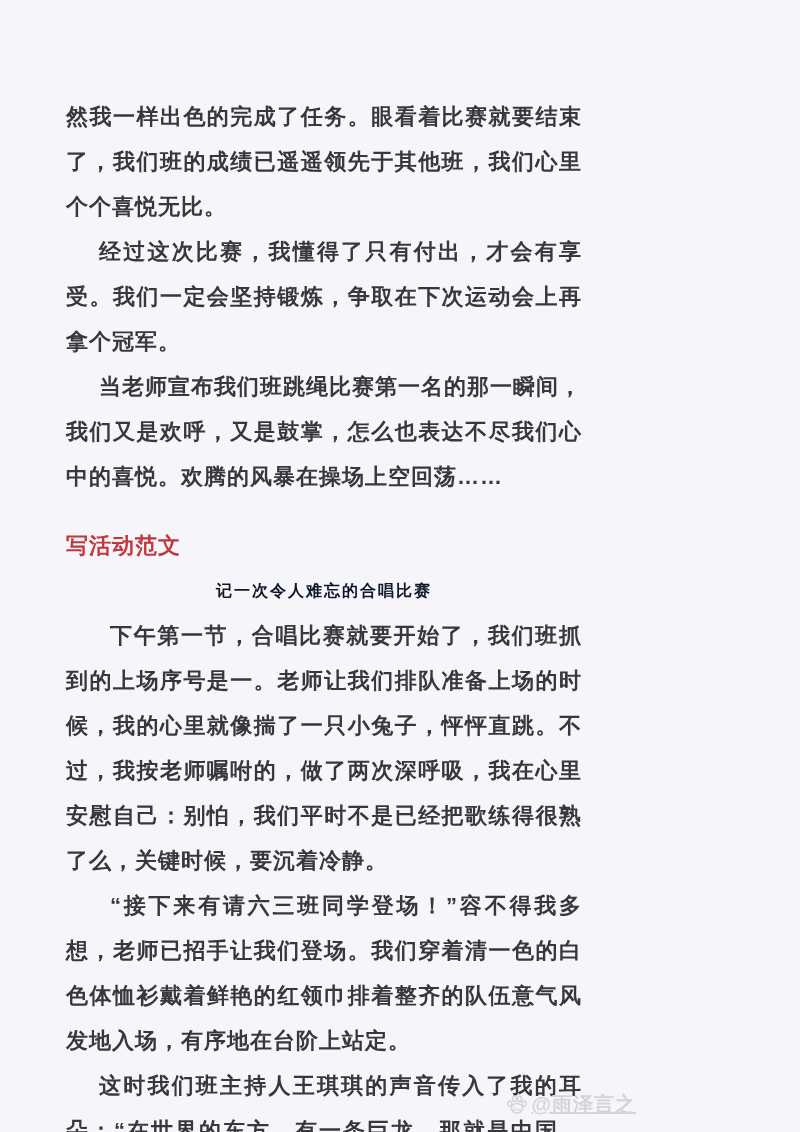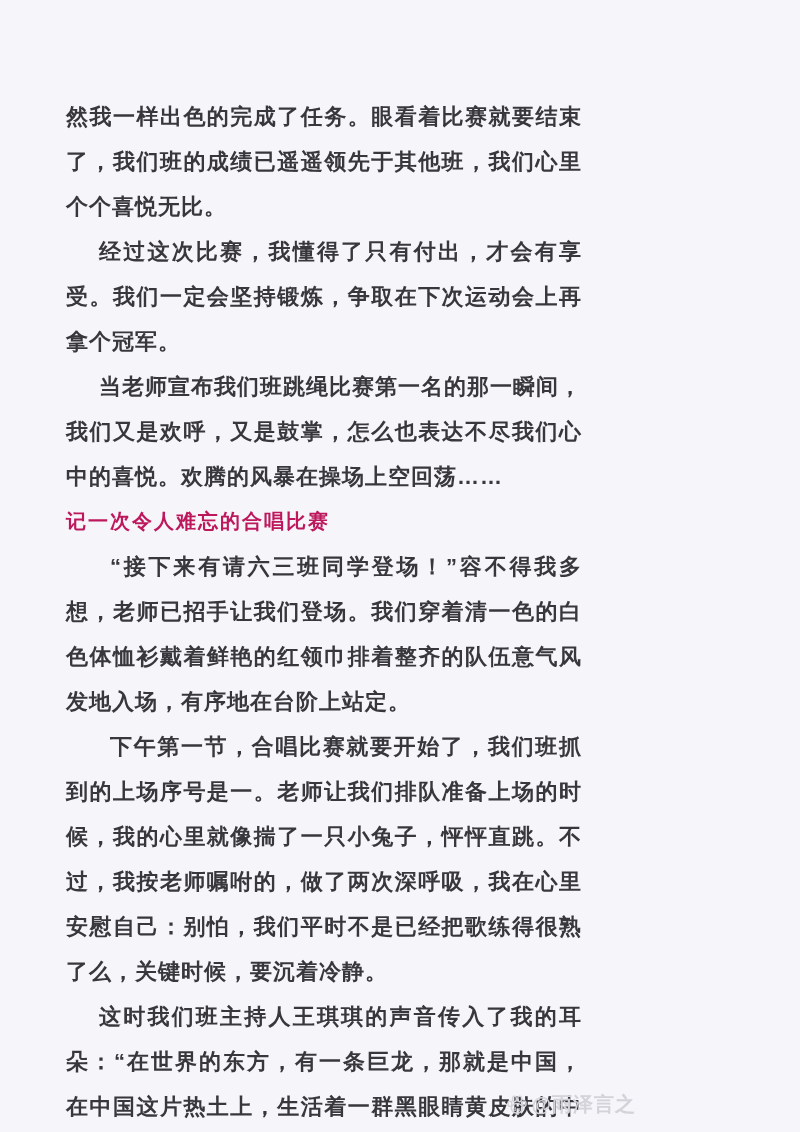--- a/index.html
+++ b/index.html
@@ -41,61 +41,63 @@
   .section-label {
     margin-top: 24px;
     font-size: 22px;
     line-height: 45px;
     font-weight: 700;
     letter-spacing: 1px;
     color: #c2373d;
   }
 
   .essay-title {
-    font-size: 20px;
+    font-size: 16px;
     line-height: 45px;
     font-weight: 700;
     letter-spacing: 2px;
-    text-align: left;
-    color: #be185d;
+    text-align: center;
+    color: #0f172a;
   }
 
   .watermark {
     position: absolute;
     right: 12px;
     bottom: 14px;
     display: flex;
     align-items: center;
     gap: 3px;
     color: #d3d3d9;
     font-size: 20px;
     font-weight: 700;
     letter-spacing: 1px;
     user-select: none;
+    text-decoration: underline;
   }
 
   .watermark svg { display: block; }
 </style>
 </head>
 <body>
 
 <div class="page">
 
   <div class="essay">
     <p>然我一样出色的完成了任务。眼看着比赛就要结束了，我们班的成绩已遥遥领先于其他班，我们心里个个喜悦无比。</p>
     <p class="indent">经过这次比赛，我懂得了只有付出，才会有享受。我们一定会坚持锻炼，争取在下次运动会上再拿个冠军。</p>
     <p class="indent">当老师宣布我们班跳绳比赛第一名的那一瞬间，我们又是欢呼，又是鼓掌，怎么也表达不尽我们心中的喜悦。欢腾的风暴在操场上空回荡……</p>
   </div>
 
+  <div class="section-label">写活动范文</div>
 
   <div class="essay-title">记一次令人难忘的合唱比赛</div>
 
   <div class="essay">
+    <p class="indent-lg">下午第一节，合唱比赛就要开始了，我们班抓到的上场序号是一。老师让我们排队准备上场的时候，我的心里就像揣了一只小兔子，怦怦直跳。不过，我按老师嘱咐的，做了两次深呼吸，我在心里安慰自己：别怕，我们平时不是已经把歌练得很熟了么，关键时候，要沉着冷静。</p>
     <p class="indent-lg">“接下来有请六三班同学登场！”容不得我多想，老师已招手让我们登场。我们穿着清一色的白色体恤衫戴着鲜艳的红领巾排着整齐的队伍意气风发地入场，有序地在台阶上站定。</p>
-    <p class="indent-lg">下午第一节，合唱比赛就要开始了，我们班抓到的上场序号是一。老师让我们排队准备上场的时候，我的心里就像揣了一只小兔子，怦怦直跳。不过，我按老师嘱咐的，做了两次深呼吸，我在心里安慰自己：别怕，我们平时不是已经把歌练得很熟了么，关键时候，要沉着冷静。</p>
     <p class="indent">这时我们班主持人王琪琪的声音传入了我的耳朵：“在世界的东方，有一条巨龙，那就是中国，在中国这片热土上，生活着一群黑眼睛黄皮肤的中国人。我们骄傲，我们都是炎黄子孙；我们自豪，我们都是龙的传人。接下来请欣赏我们六三班同学为大家带来的歌曲《龙的传人》”听了这段主持词，我们禁不住心潮</p>
   </div>
 
   <div class="watermark">
     <span>
       <svg width="22" height="22" viewBox="0 0 24 24" fill="none" stroke="#d3d3d9" stroke-width="1.6">
         <ellipse cx="12" cy="15.5" rx="6.2" ry="5.2"></ellipse>
         <ellipse cx="4.2" cy="10.5" rx="2.1" ry="3"></ellipse>
         <ellipse cx="9.2" cy="5.4" rx="2.1" ry="3.1"></ellipse>
         <ellipse cx="14.9" cy="5.4" rx="2.1" ry="3.1"></ellipse>

